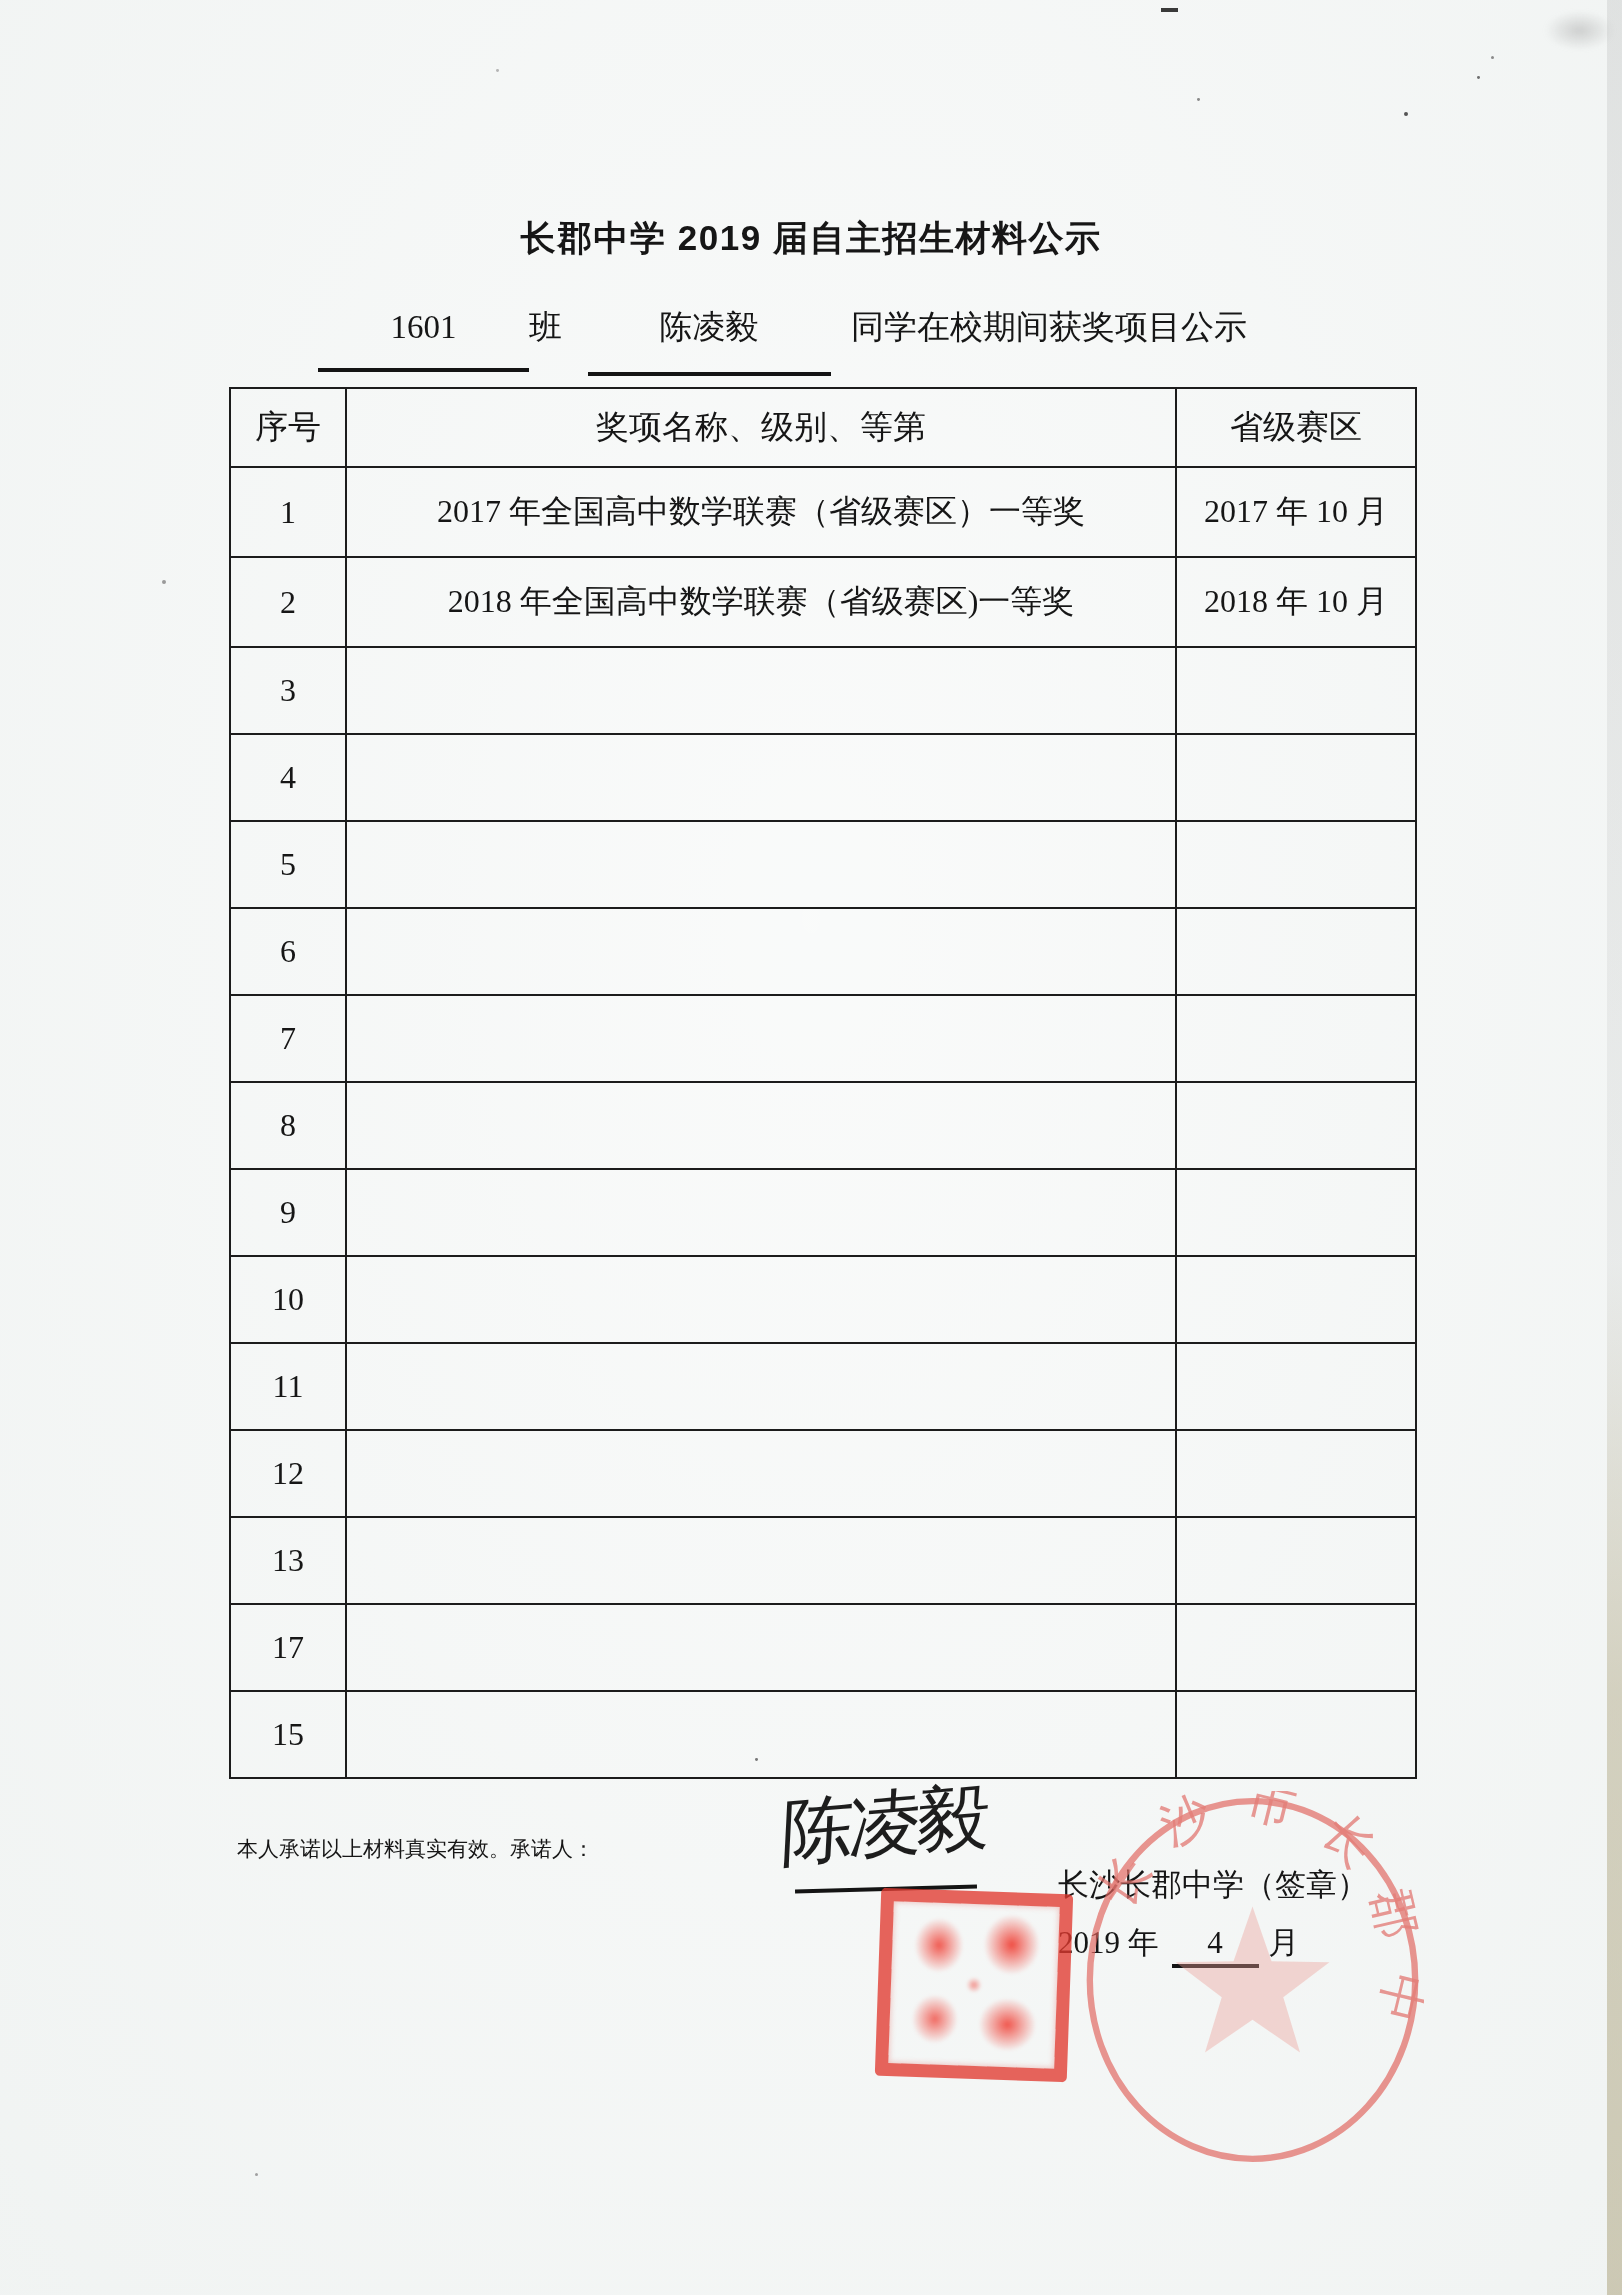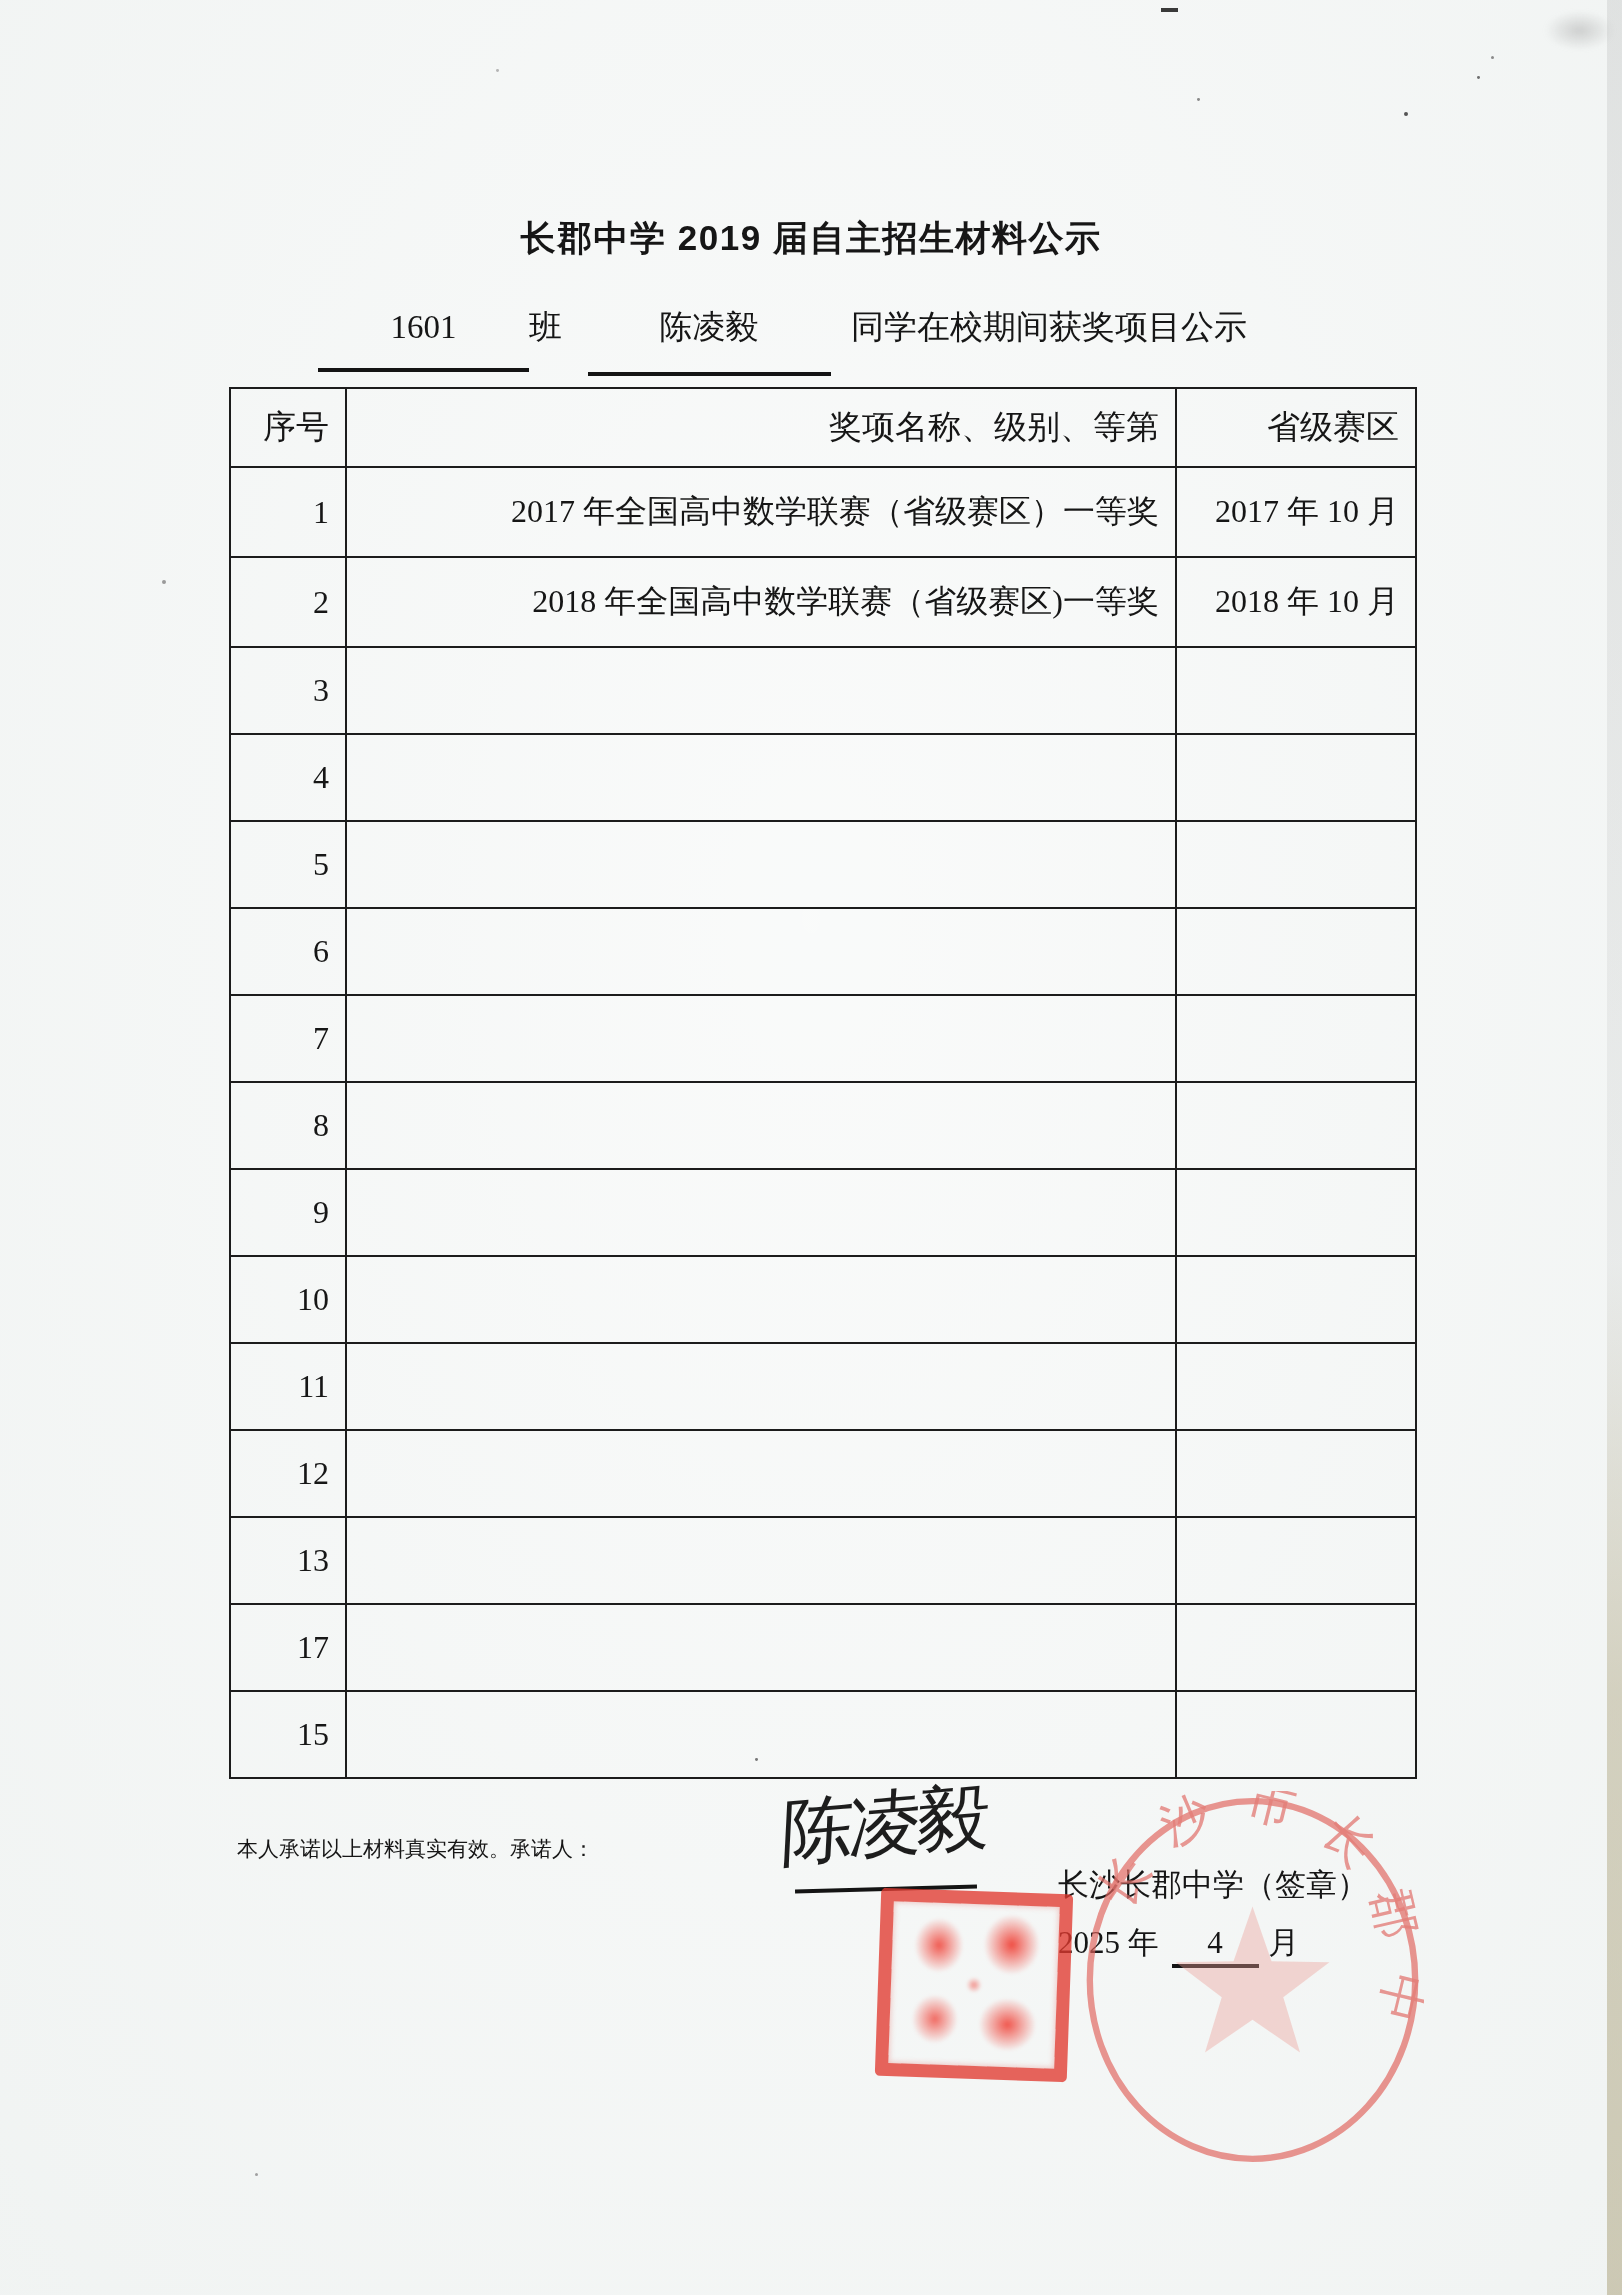--- a/index.html
+++ b/index.html
@@ -32,21 +32,21 @@
   .blank-name{width:243px;margin-left:25.5px;}
   .subtitle-suffix{margin-left:20.6px;}
   
   table.award-table{
     position:absolute;left:229px;top:387px;width:1187px;
     border-collapse:collapse;table-layout:fixed;
     font-size:32px;color:#161616;
   }
   .award-table th,.award-table td{
     border:2.9px solid #1c1c1c;
-    text-align:right;vertical-align:middle;
+    text-align:center;vertical-align:middle;
     padding:16px;overflow:hidden;
     font-weight:normal;
   }
   .award-table thead tr{height:78px;}
   .award-table tr.r-big{height:90px;}
   .award-table tr.r-std{height:87px;}
   .award-table th{font-size:33px;}
   .col-no{width:116px;}
   .col-award{width:830px;}
   .col-date{width:240px;}
@@ -221,21 +221,21 @@
         <td></td>
       </tr>
     </tbody>
   </table>
 
   <div class="declaration">本人承诺以上材料真实有效。承诺人：</div>
   <div class="signature">陈凌毅</div>
   <div class="sig-underline"></div>
 
   <div class="school-line">长沙长郡中学（签章）</div>
-  <div class="date-line"><span>2025 年</span><span class="month-blank">4</span><span>月</span></div>
+  <div class="date-line"><span>2019 年</span><span class="month-blank">4</span><span>月</span></div>
 
   <svg class="round-seal" viewBox="0 0 700 770" xmlns="http://www.w3.org/2000/svg">
     <ellipse cx="350" cy="385" rx="332" ry="365" fill="none" stroke="#e0625c" stroke-width="13" opacity="0.72"></ellipse>
     <polygon points="350,235 388.8,346.6 507,349 412.8,420.4 447,533 350,466 253,533 287.2,420.4 193,349 311.2,346.6" fill="#ed9d97" opacity="0.42"></polygon>
     <path id="seal-arc" d="M 88 445 A 272 305 0 1 1 612 445" fill="none"></path>
     <text font-size="100" fill="#e2736d" opacity="0.78" letter-spacing="58" font-family="Liberation Serif, DejaVu Serif, serif">
       <textPath href="#seal-arc" startOffset="200">长沙市长郡中学</textPath>
     </text>
   </svg>
 

